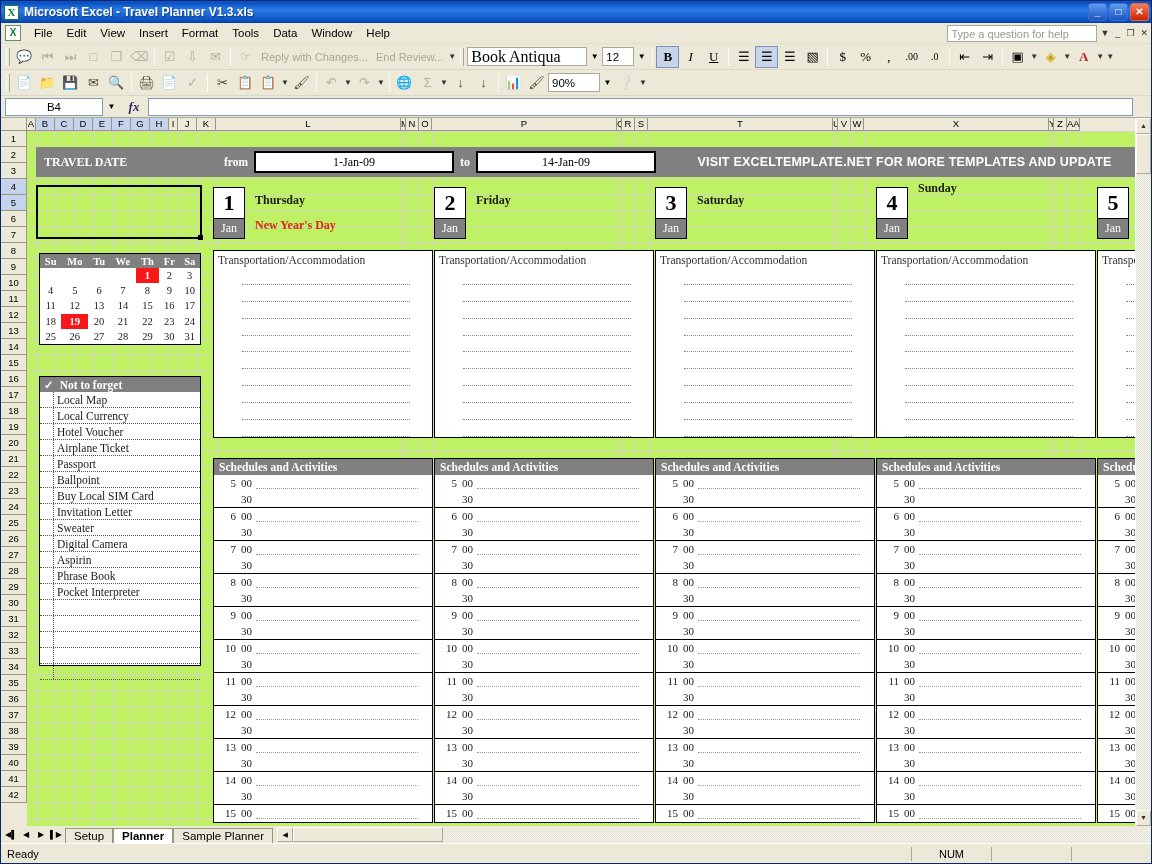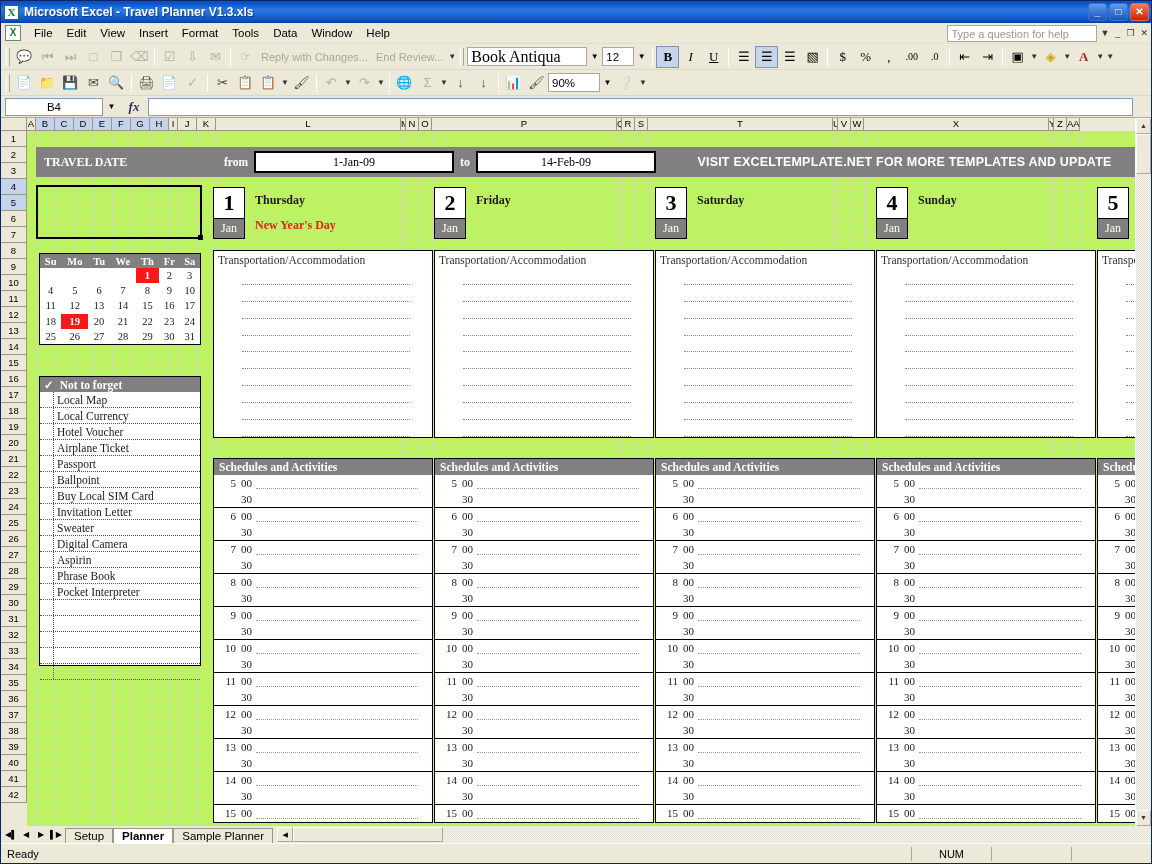--- a/index.html
+++ b/index.html
@@ -492,21 +492,21 @@
               <div class="gl-v" style="left: 1027px;"></div>
               <div class="gl-v" style="left: 1040px;"></div>
               <div class="gl-v" style="left: 1053px;"></div>
             </div>
 
           <div class="abs travel-band" style="left:9px; top:16px; width:620px; height:30px;">
             <div class="travel-label">TRAVEL DATE</div>
             <div class="td-from">from</div>
             <div class="date-input" style="width:200px">1-Jan-09</div>
             <div class="td-to">to</div>
-            <div class="date-input" style="width:180px">14-Feb-09</div>
+            <div class="date-input" style="width:180px">14-Jan-09</div>
           </div>
           <div class="abs promo" style="left:629px; top:16px; width:497px; height:30px;">VISIT EXCELTEMPLATE.NET FOR MORE TEMPLATES AND UPDATE</div>
 
           <div class="abs yearbox-sel" style="left:9px; top:54px; width:166px; height:54px;"></div>
           <div class="abs sel-handle" style="left:171px; top:104px;"></div>
 
           <div class="abs cal" style="left:12px; top:122px; width:162px; height:92px;">
             <table>
               <thead>
                   <tr id="cal-head">
@@ -1095,21 +1095,21 @@
                   </div>
                   <div class="slot">
                     <span class="hh"></span>
                     <span class="mm">30</span>
                     <span class="line nb"></span>
                   </div>
                 </div>
               </div>
               <div class="abs daynum-box" style="left: 849px; top: 56px; width: 32px; height: 32px;">4</div>
               <div class="abs daymon-box" style="left: 849px; top: 88px; width: 32px; height: 20px;">Jan</div>
-              <div class="abs dayname" style="left: 891px; top: 62px;">Sunday</div>
+              <div class="abs dayname" style="left: 891px; top: 50px;">Sunday</div>
               <div class="abs transp" style="left: 849px; top: 119px; width: 220px; height: 188px;">
                 <div class="transp-title">Transportation/Accommodation</div>
                 <div class="dotline"></div>
                 <div class="dotline"></div>
                 <div class="dotline"></div>
                 <div class="dotline"></div>
                 <div class="dotline"></div>
                 <div class="dotline"></div>
                 <div class="dotline"></div>
                 <div class="dotline"></div>

